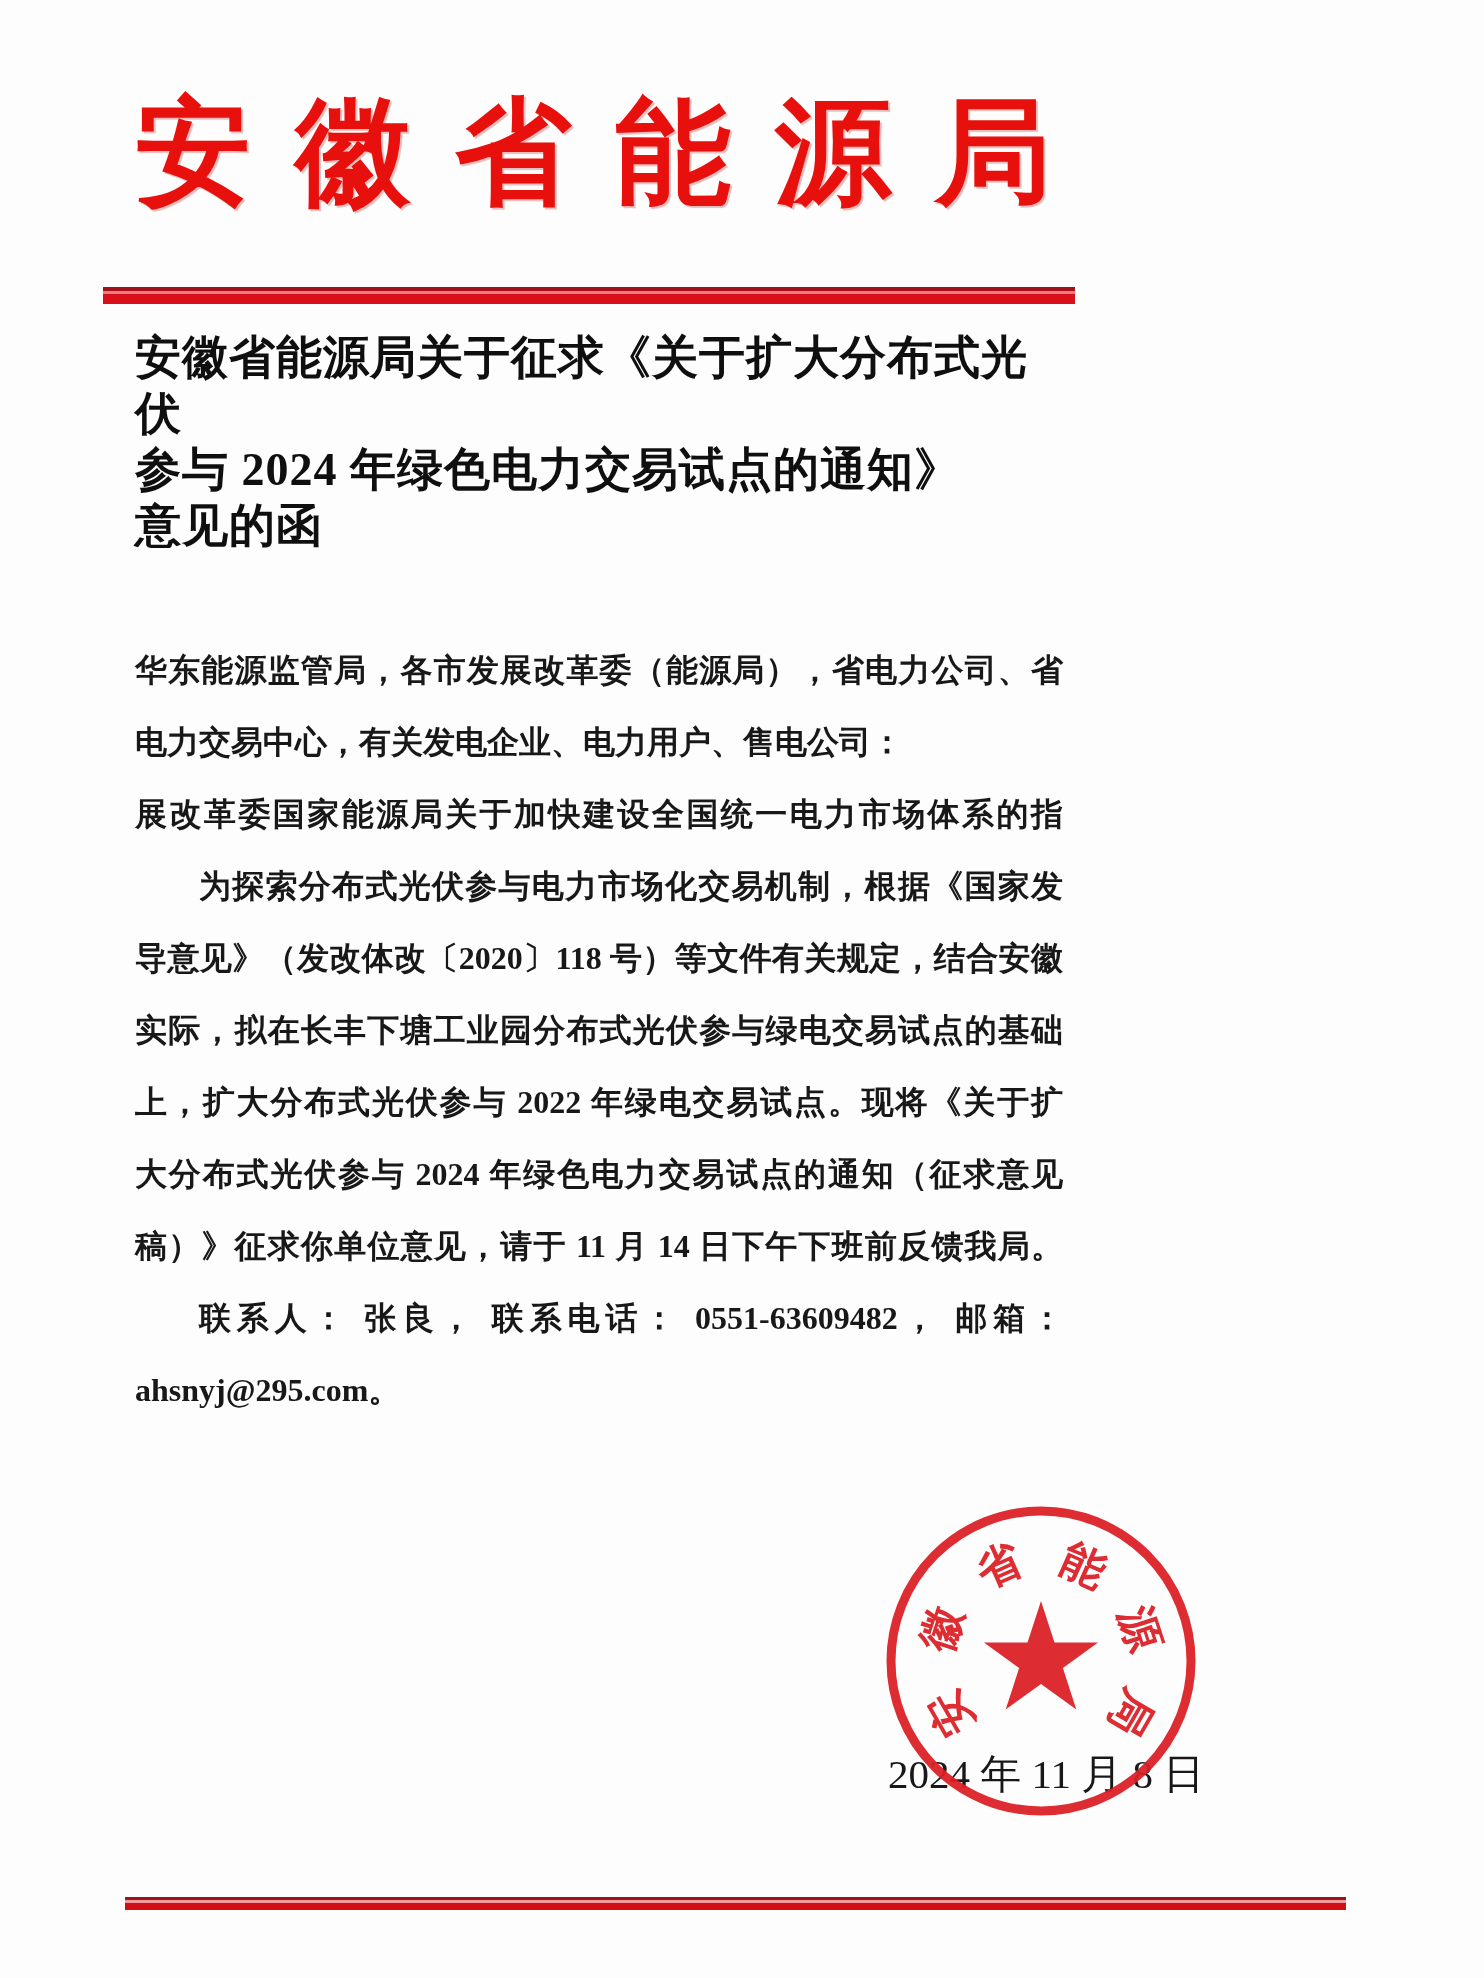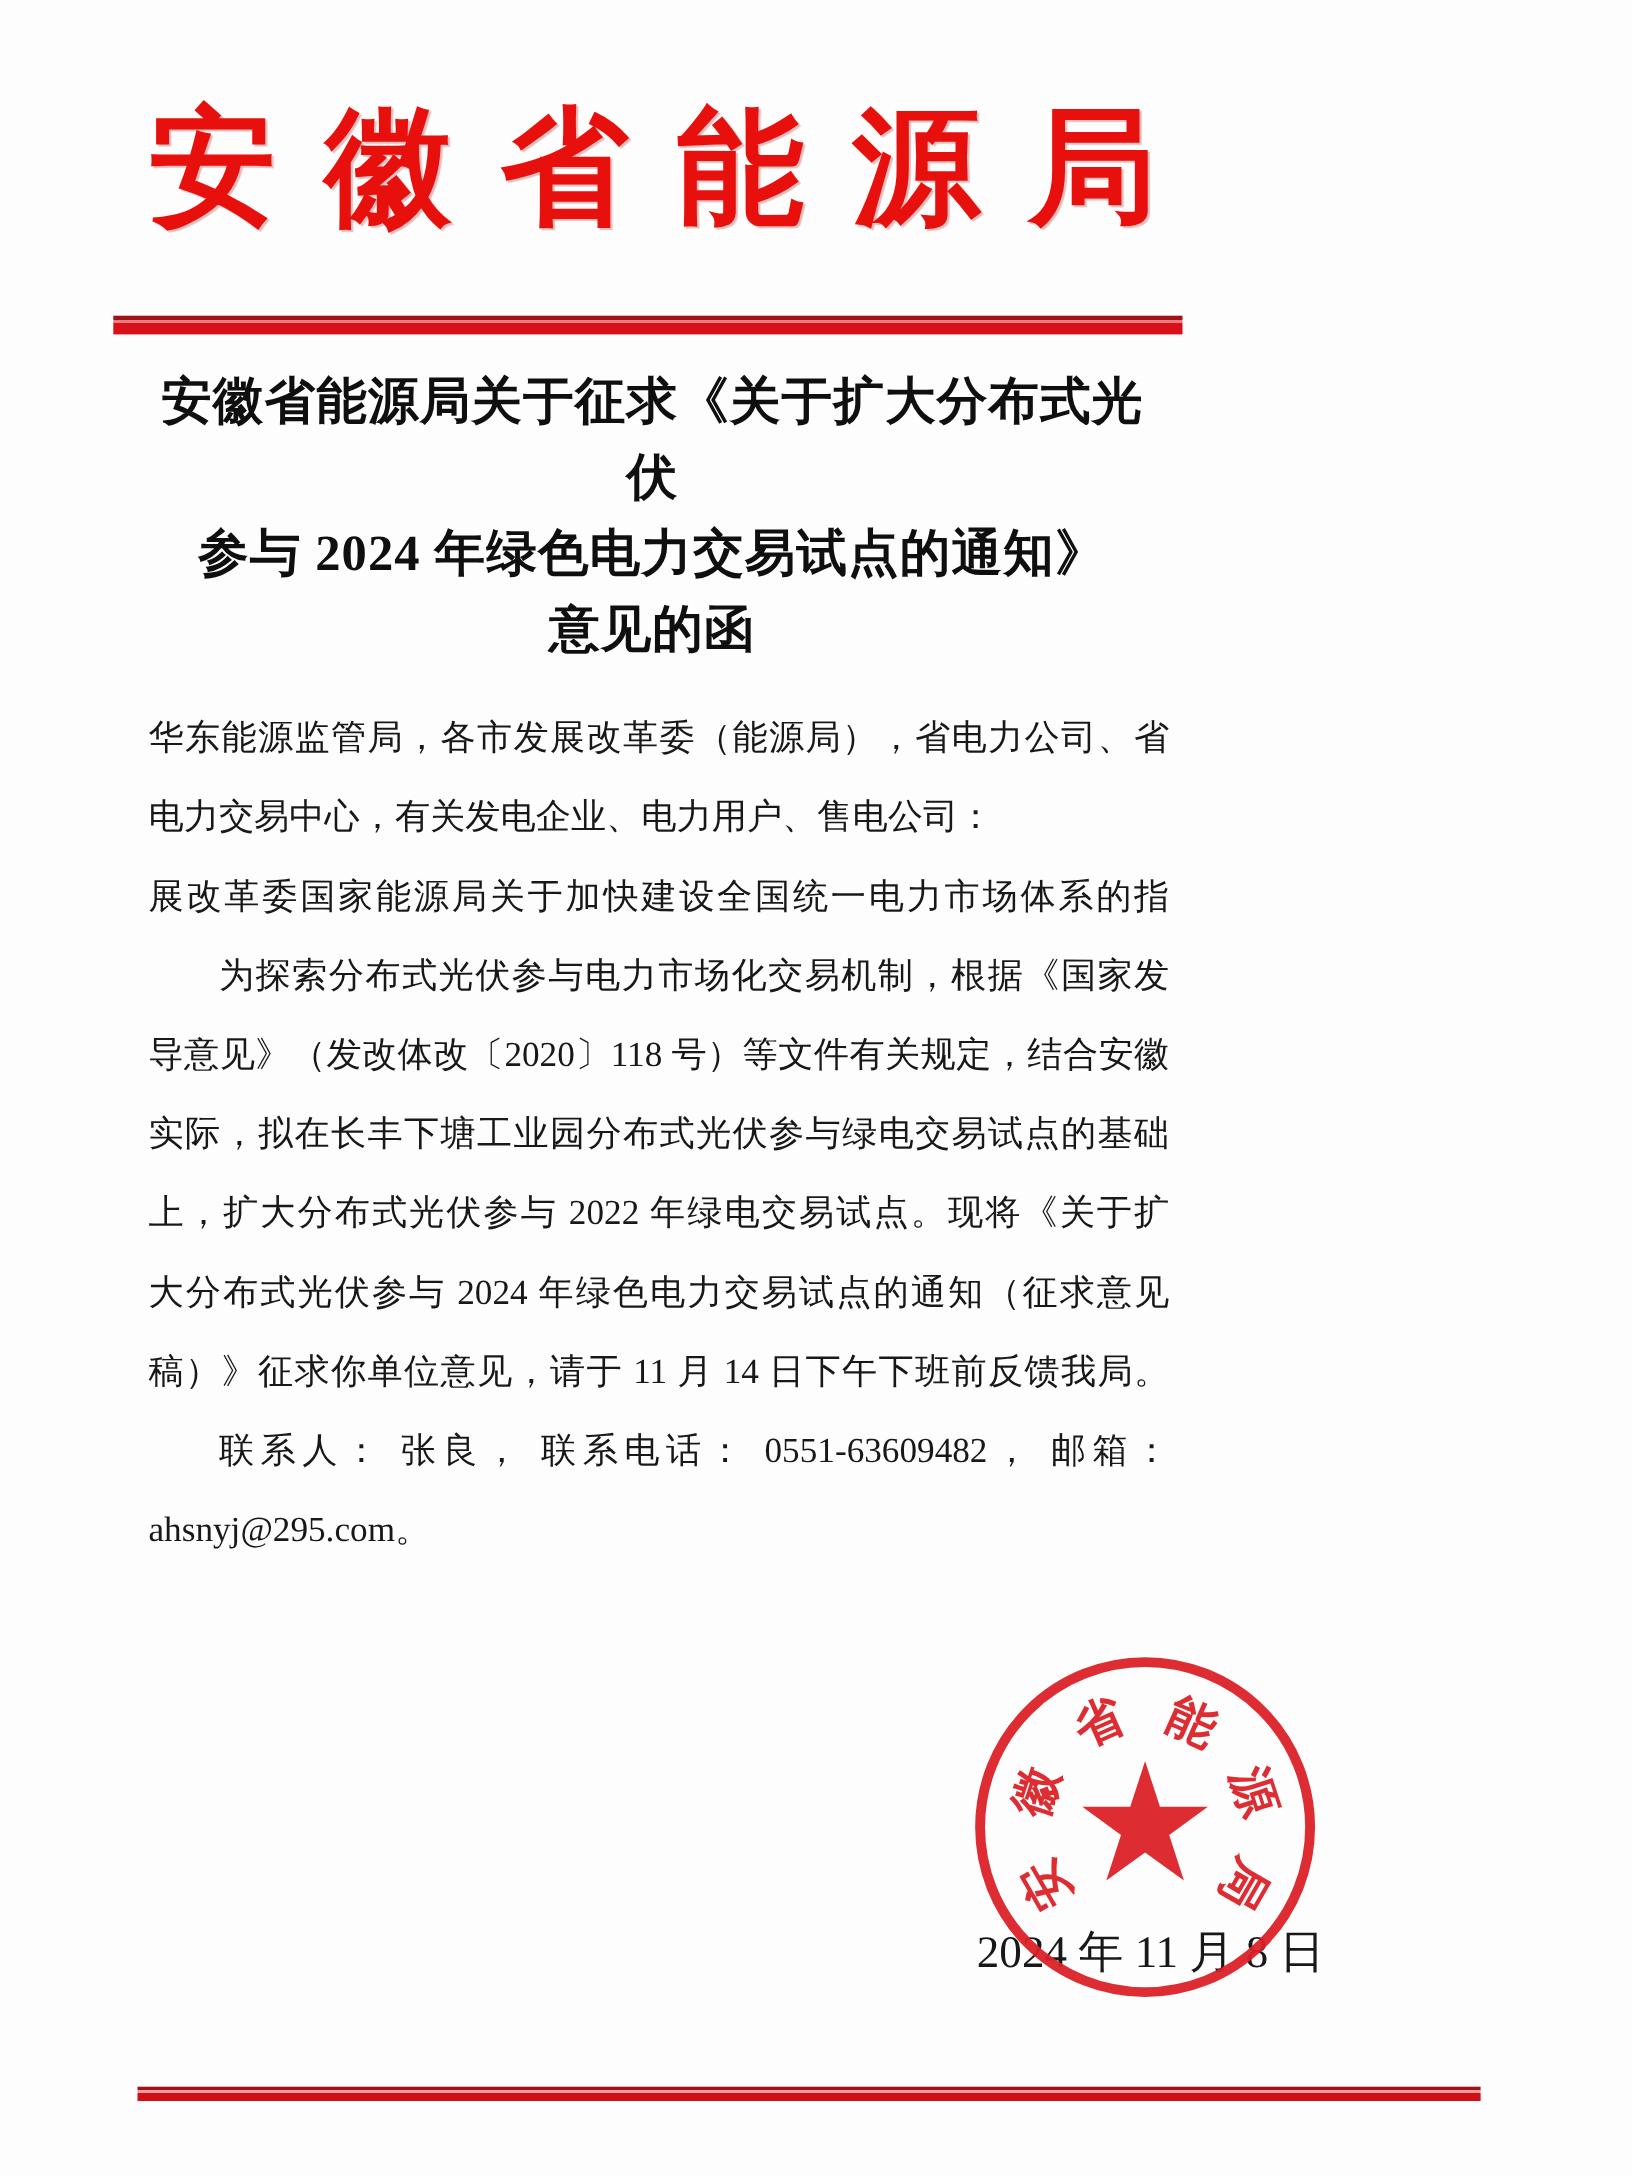--- a/index.html
+++ b/index.html
@@ -46,36 +46,37 @@
       #9e1218 0px, #9e1218 3px,
       #f09aa0 3px, #f09aa0 6px,
       #cf0e16 6px, #cf0e16 100%);
   }
 
   
   .doc-title {
     position: absolute;
     left: 135px; top: 330px;
     width: 916px;
-    text-align: center;
+    text-align: left;
     font-size: 46px;
     font-weight: 700;
-    line-height: 69px;
+    line-height: 56px;
     color: #0f0f0f;
     letter-spacing: 1px;
   }
 
   
   .body-text {
     position: absolute;
     left: 135px; top: 634px;
     width: 928px;
     font-size: 32px;
     line-height: 72px;
     color: #181818;
+    font-weight: bold;
   }
   .body-text .line { height: 72px; }
   .line.indent { text-indent: 64px; }
   .line.jl { text-align: justify; text-align-last: justify; }
 
   
   .attachment {
     position: absolute;
     left: 135px; top: 1476px;
     width: 928px;

